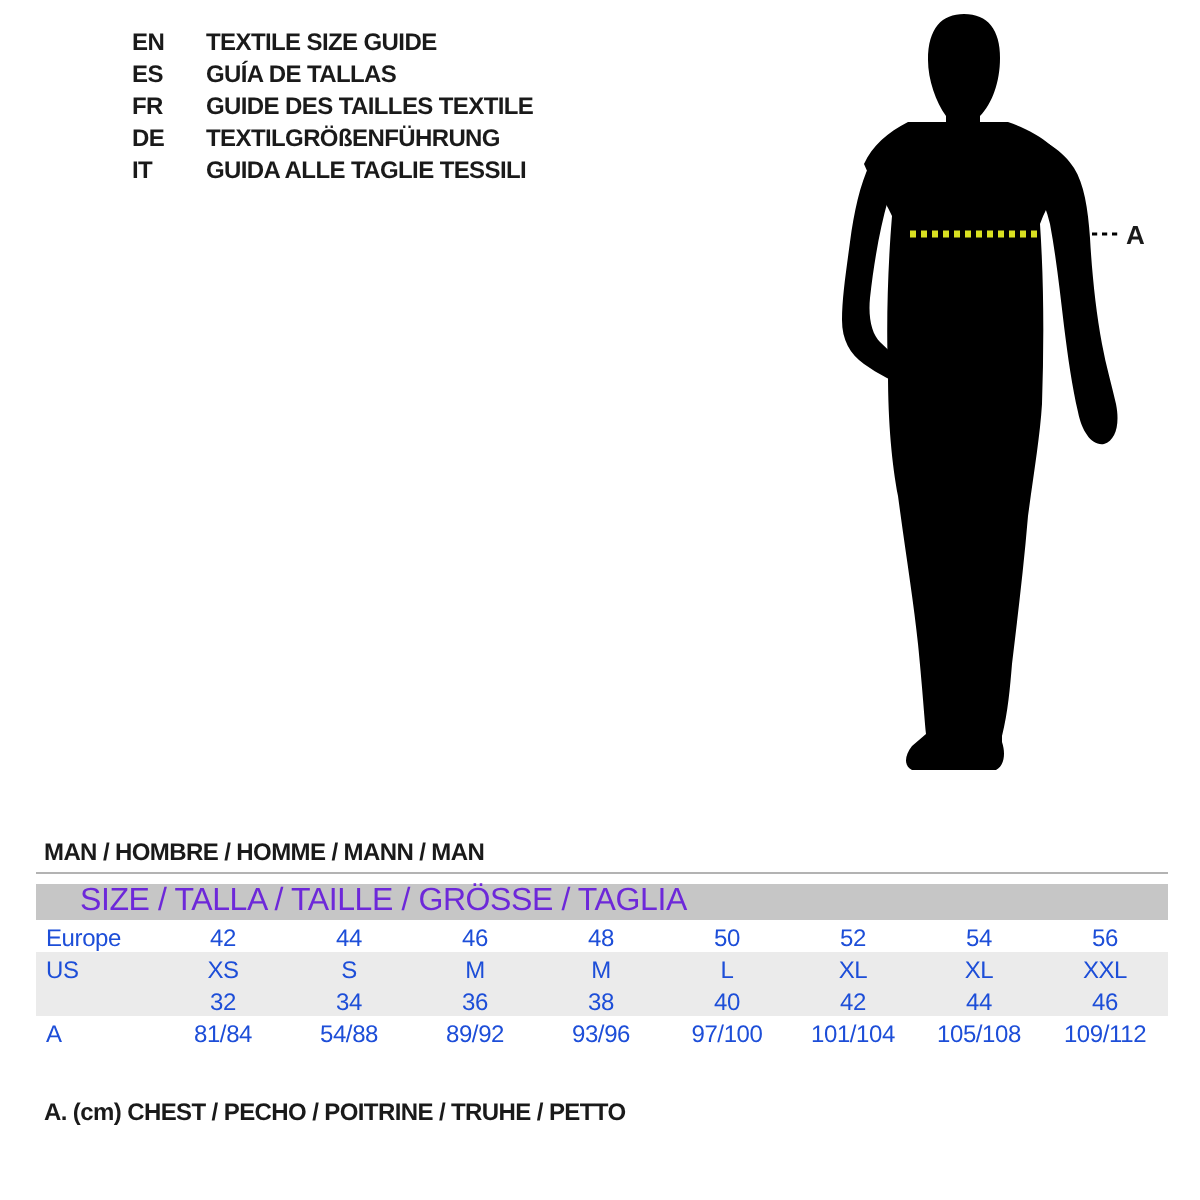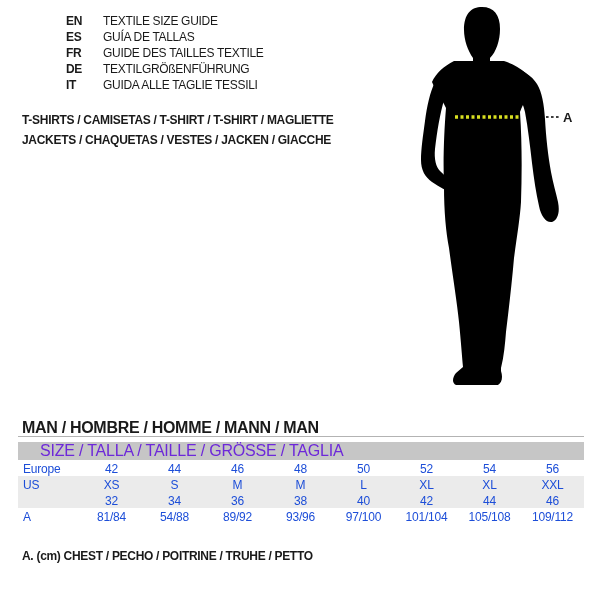--- a/index.html
+++ b/index.html
@@ -4,29 +4,29 @@
 <style>
   html,body{margin:0;padding:0;background:#fff;}
   #stage{
     position:relative;width:600px;height:600px;background:#ffffff;
     font-family:"Liberation Sans",sans-serif;color:#1a1a1a;overflow:hidden;
   }
   
   .lang-block{position:absolute;left:22px;top:13px;}
   .lang-row{display:flex;height:16px;line-height:16px;margin-left:44px;}
   .lang-code{width:37px;font-size:12px;font-weight:bold;letter-spacing:-0.3px;}
-  .lang-title{font-size:12px;font-weight:normal;letter-spacing:-0.3px;white-space:nowrap;}
+  .lang-title{font-size:12px;font-weight:bold;letter-spacing:-0.3px;white-space:nowrap;}
   
   .categories{position:absolute;left:22px;top:110px;font-size:12px;font-weight:bold;
     letter-spacing:-0.3px;line-height:20px;white-space:nowrap;}
   
   .figure-wrap{position:absolute;left:400px;top:0;width:200px;height:400px;}
   .figure-wrap svg{display:block;width:200px;height:400px;}
   
-  .man-title{position:absolute;left:22px;top:419px;font-size:16px;font-weight:bold;
+  .man-title{position:absolute;left:22px;top:419px;font-size:12px;font-weight:bold;
     letter-spacing:-0.3px;white-space:nowrap;}
   
   .table-wrap{position:absolute;left:18px;top:436px;width:566px;}
   .table-toprule{height:1px;background:#b3b3b3;margin-bottom:5px;}
   .t-header{height:18px;line-height:18px;background:#c6c6c6;color:#6d28d9;
     font-size:16px;letter-spacing:-0.2px;padding-left:22px;box-sizing:border-box;}
   .t-row{display:grid;grid-template-columns:62px repeat(8,1fr);height:16px;
     line-height:18px;font-size:12px;color:#1d4ed8;letter-spacing:-0.2px;}
   .t-row.shaded{background:#ebebeb;}
   .t-label{text-align:left;padding-left:5px;}
@@ -56,24 +56,20 @@
     <div class="lang-row">
       <span class="lang-code">DE</span>
       <span class="lang-title">TEXTILGRÖßENFÜHRUNG</span>
     </div>
     <div class="lang-row">
       <span class="lang-code">IT</span>
       <span class="lang-title">GUIDA ALLE TAGLIE TESSILI</span>
     </div>
   </div>
 
-  <div class="categories">
-    <div>T-SHIRTS / CAMISETAS / T-SHIRT / T-SHIRT / MAGLIETTE</div>
-    <div>JACKETS / CHAQUETAS / VESTES / JACKEN / GIACCHE</div>
-  </div>
 
   <div class="figure-wrap">
     <svg viewBox="0 0 200 400" xmlns="http://www.w3.org/2000/svg">
 
       <path fill="#000" d="M64 30 C64 14 71 7 82 7 C94 7 100 15 100 29 C100 41 96 52 90 58 L90 64 L73 64 L73 58 C68 51 64 40 64 30 Z"></path>
 
       <path fill="#000" d="M54 61 C44 66 36 73 32 82 C36 92 42 99 46 108 C44 132 43 162 44 186 C44 212 46 232 49 248 C53 278 57 302 59 322 C61 342 62 356 63 367 L56 373 C52 378 52 383 56 385 L98 385 C102 383 103 377 101 371 L101 368 C104 356 105 344 106 332 C109 307 112 282 114 258 C117 236 120 218 121 202 C122 172 122 142 120 112 C124 101 130 93 137 87 C131 75 119 66 104 61 Z"></path>
 
       <path fill="#000" d="M100 62 C118 67 131 74 137 84 C142 92 144 104 145 119 C146 137 148 156 151 172 C153 183 156 193 158 202 C160 212 158 220 152 222 C146 223 141 216 139 206 C136 193 134 179 132 163 C130 146 128 128 125 112 C122 99 116 89 108 80 C104 73 101 67 100 62 Z"></path>
 

